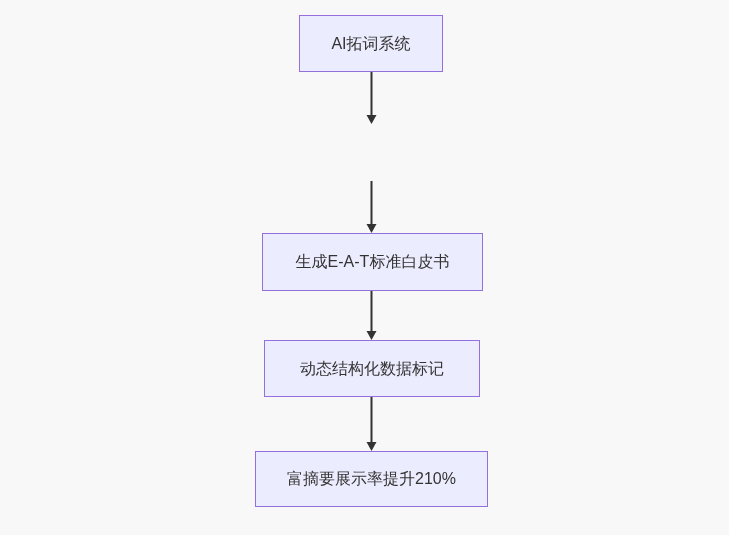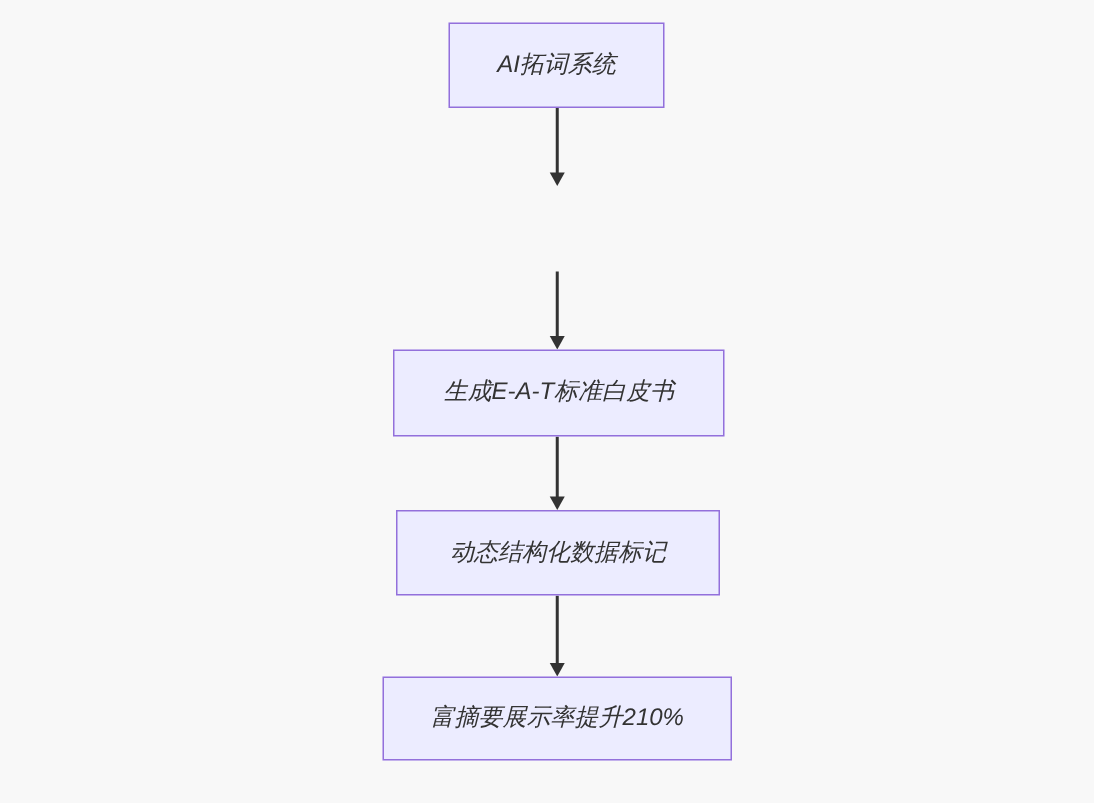--- a/index.html
+++ b/index.html
@@ -10,21 +10,20 @@
     width: 729px;
     height: 535px;
     overflow: hidden;
     background: var(--bg, #f8f8f8);
     font-family: "Liberation Sans", sans-serif;
   }
   .canvas {
     position: relative;
     width: 729px;
     height: 535px;
-    font-style: italic;
   }
   .edges {
     position: absolute;
     left: 0;
     top: 0;
     pointer-events: none;
   }
   .edges line {
     stroke: var(--edge, #333333);
     stroke-width: 2;

